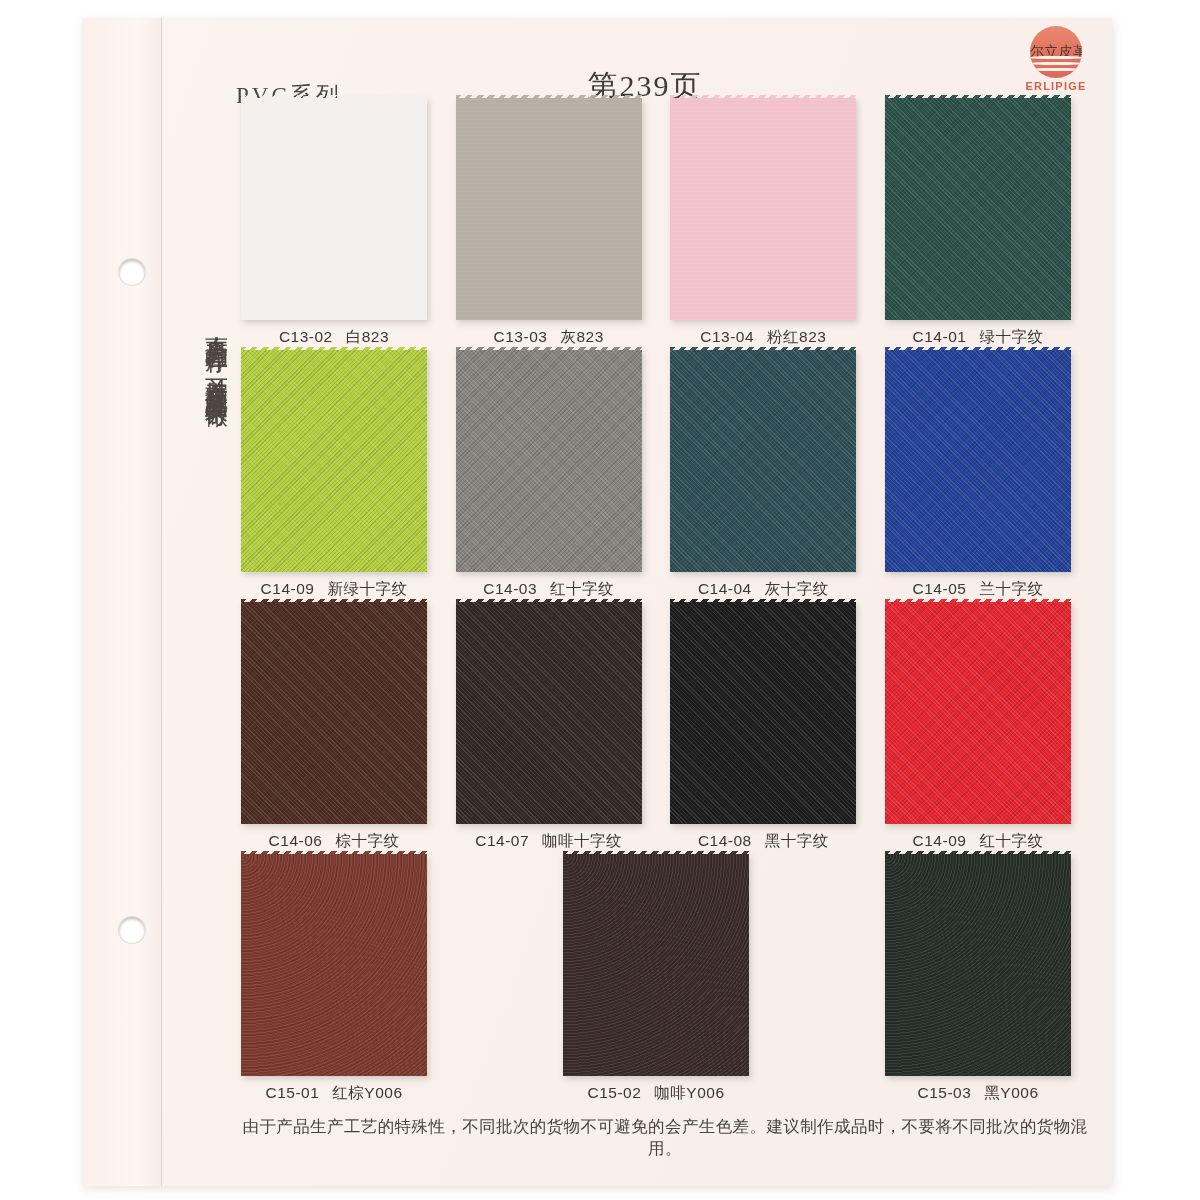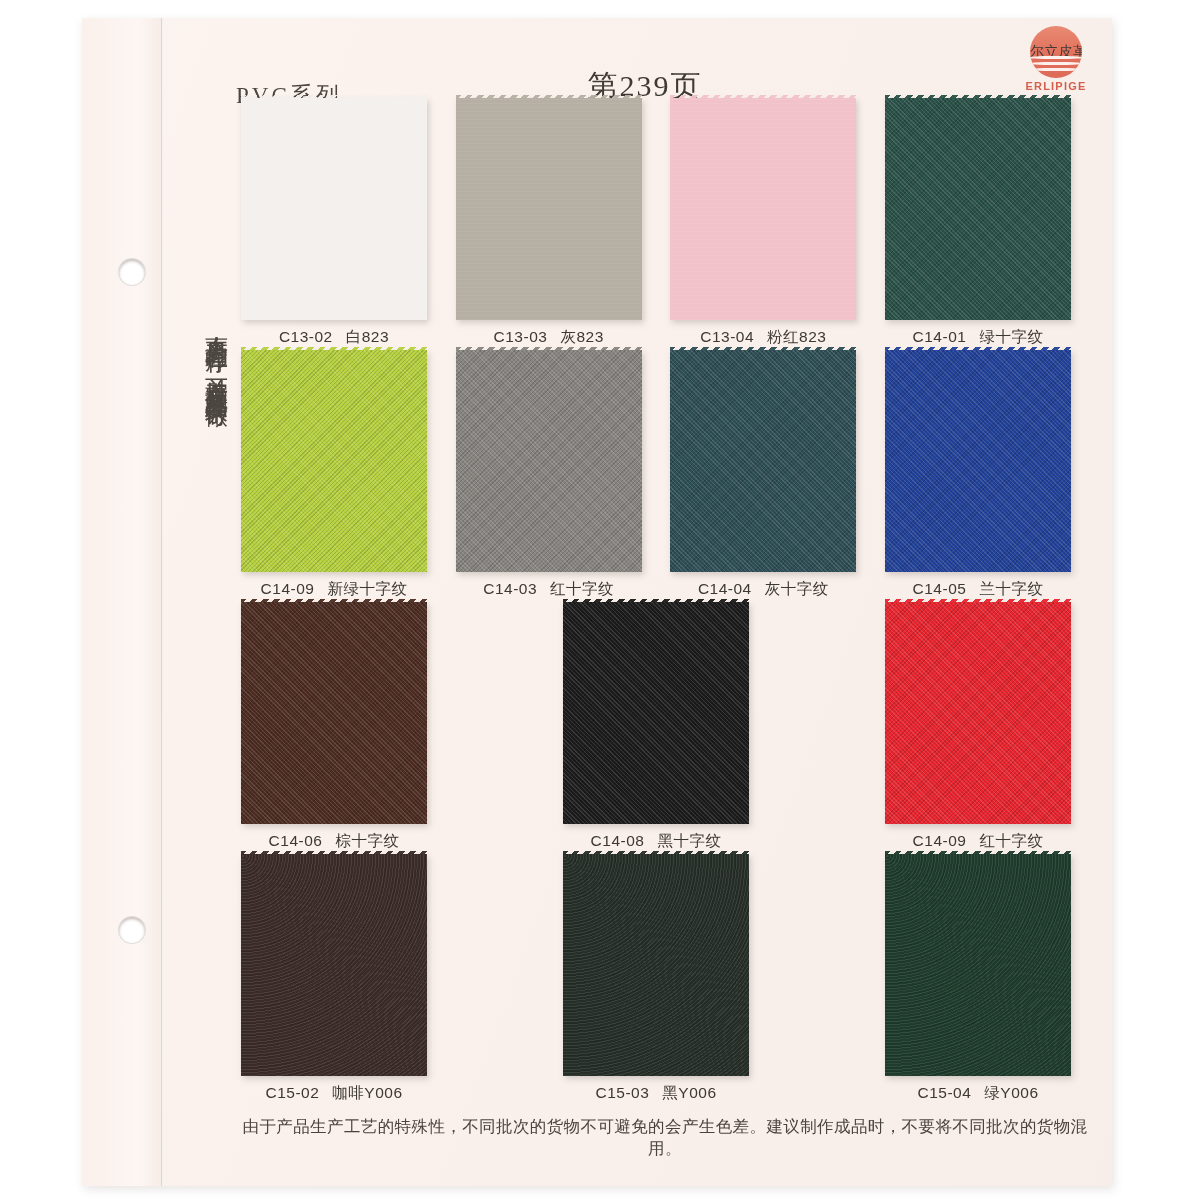--- a/index.html
+++ b/index.html
@@ -318,50 +318,56 @@
           </div>
         </div>
         <div class="grid-row">
           <div class="swatch-cell">
             <div class="swatch tex-cross" style="background: rgb(77, 45, 34); color: rgb(77, 45, 34);">
               <div class="swatch-edge-top"></div>
             </div>
             <div class="swatch-label"><span class="swatch-code">C14-06</span><span class="swatch-name">棕十字纹</span></div>
           </div>
           <div class="swatch-cell">
+            <div class="swatch tex-cross" style="background: rgb(51, 39, 34); color: rgb(51, 39, 34);">
+              <div class="swatch-edge-top"></div>
+            </div>
+            <div class="swatch-label"><span class="swatch-code">C14-07</span><span class="swatch-name">咖啡十字纹</span></div>
+          </div>
+          <div class="swatch-cell">
             <div class="swatch tex-cross" style="background: rgb(28, 28, 28); color: rgb(28, 28, 28);">
               <div class="swatch-edge-top"></div>
             </div>
             <div class="swatch-label"><span class="swatch-code">C14-08</span><span class="swatch-name">黑十字纹</span></div>
           </div>
           <div class="swatch-cell">
             <div class="swatch tex-cross" style="background: rgb(232, 37, 47); color: rgb(232, 37, 47);">
               <div class="swatch-edge-top"></div>
             </div>
             <div class="swatch-label"><span class="swatch-code">C14-09</span><span class="swatch-name">红十字纹</span></div>
           </div>
         </div>
         <div class="grid-row">
           <div class="swatch-cell">
+            <div class="swatch tex-grain" style="background: rgb(123, 58, 46); color: rgb(123, 58, 46);">
+              <div class="swatch-edge-top"></div>
+            </div>
+            <div class="swatch-label"><span class="swatch-code">C15-01</span><span class="swatch-name">红棕Y006</span></div>
+          </div>
+          <div class="swatch-cell">
             <div class="swatch tex-grain" style="background: rgb(58, 43, 40); color: rgb(58, 43, 40);">
               <div class="swatch-edge-top"></div>
             </div>
             <div class="swatch-label"><span class="swatch-code">C15-02</span><span class="swatch-name">咖啡Y006</span></div>
           </div>
           <div class="swatch-cell">
             <div class="swatch tex-grain" style="background: rgb(38, 46, 40); color: rgb(38, 46, 40);">
               <div class="swatch-edge-top"></div>
             </div>
             <div class="swatch-label"><span class="swatch-code">C15-03</span><span class="swatch-name">黑Y006</span></div>
-          </div>
-          <div class="swatch-cell">
-            <div class="swatch tex-grain" style="background: rgb(30, 59, 44); color: rgb(30, 59, 44);">
-              <div class="swatch-edge-top"></div>
-            </div>
-            <div class="swatch-label"><span class="swatch-code">C15-04</span><span class="swatch-name">绿Y006</span></div>
           </div>
         </div>
       </div>
 
     <div id="footer-note">由于产品生产工艺的特殊性，不同批次的货物不可避免的会产生色差。建议制作成品时，不要将不同批次的货物混用。</div>
 
   </div>
 </div>
 
 </body></html>

